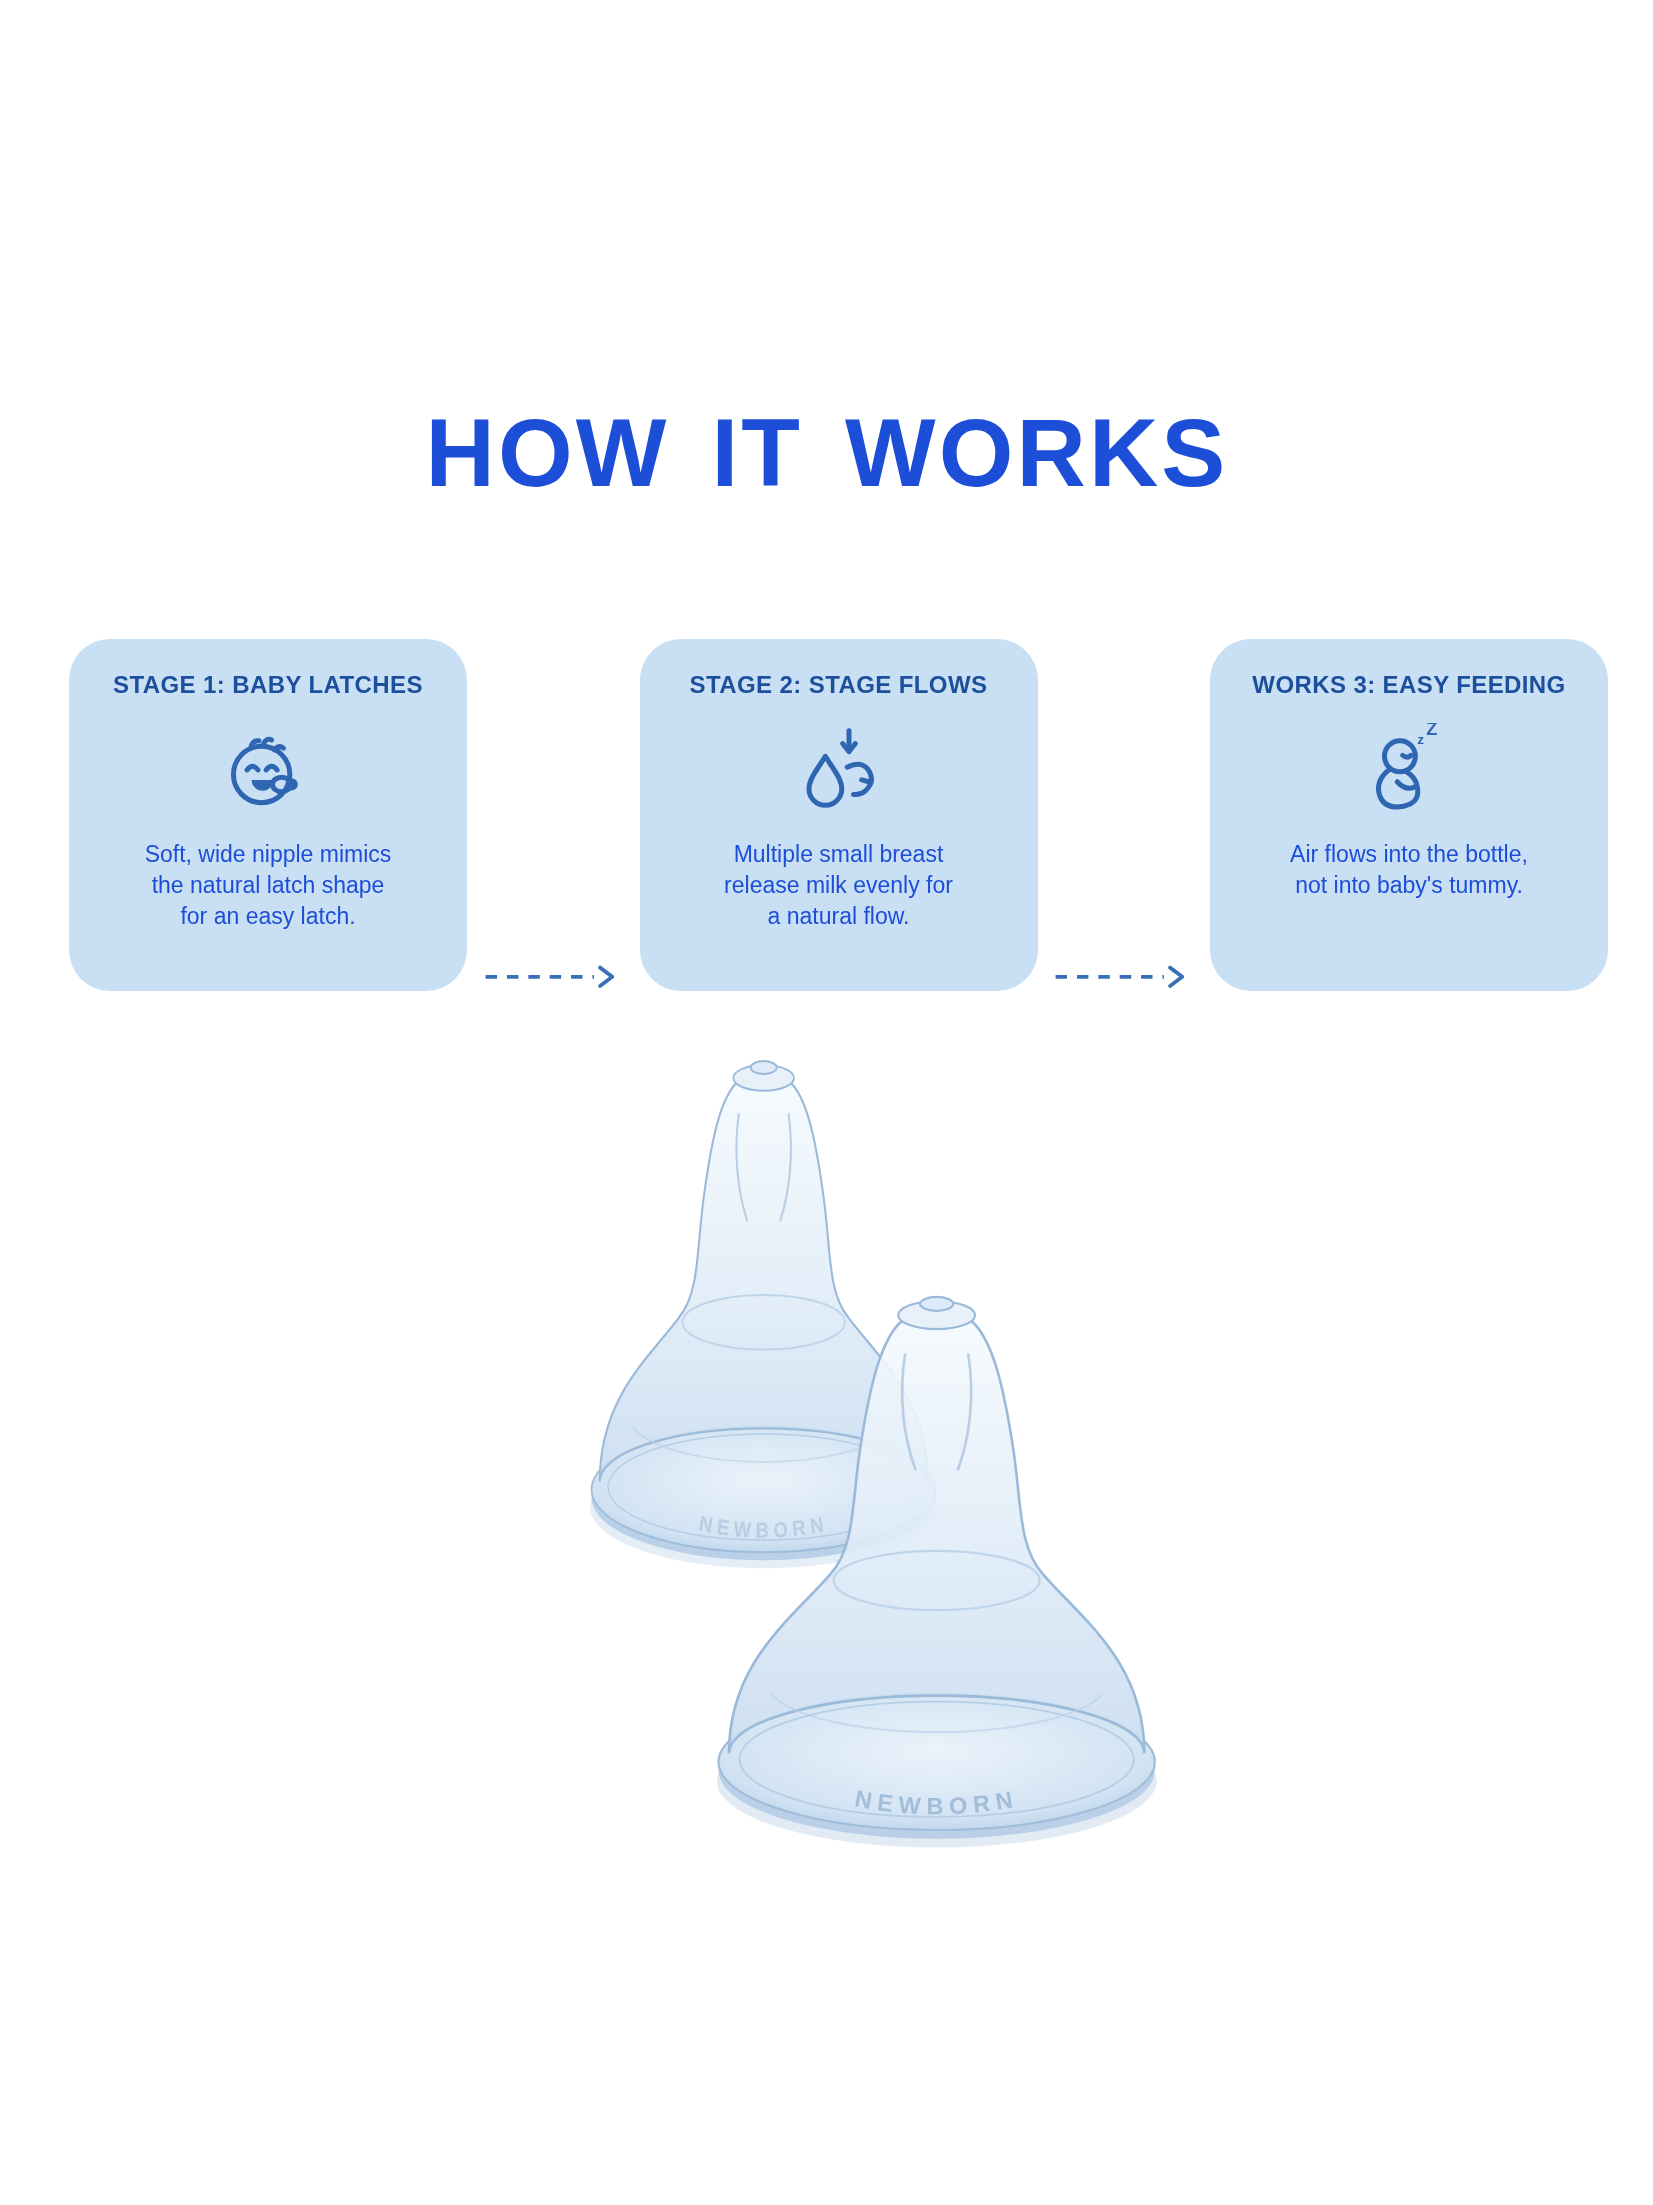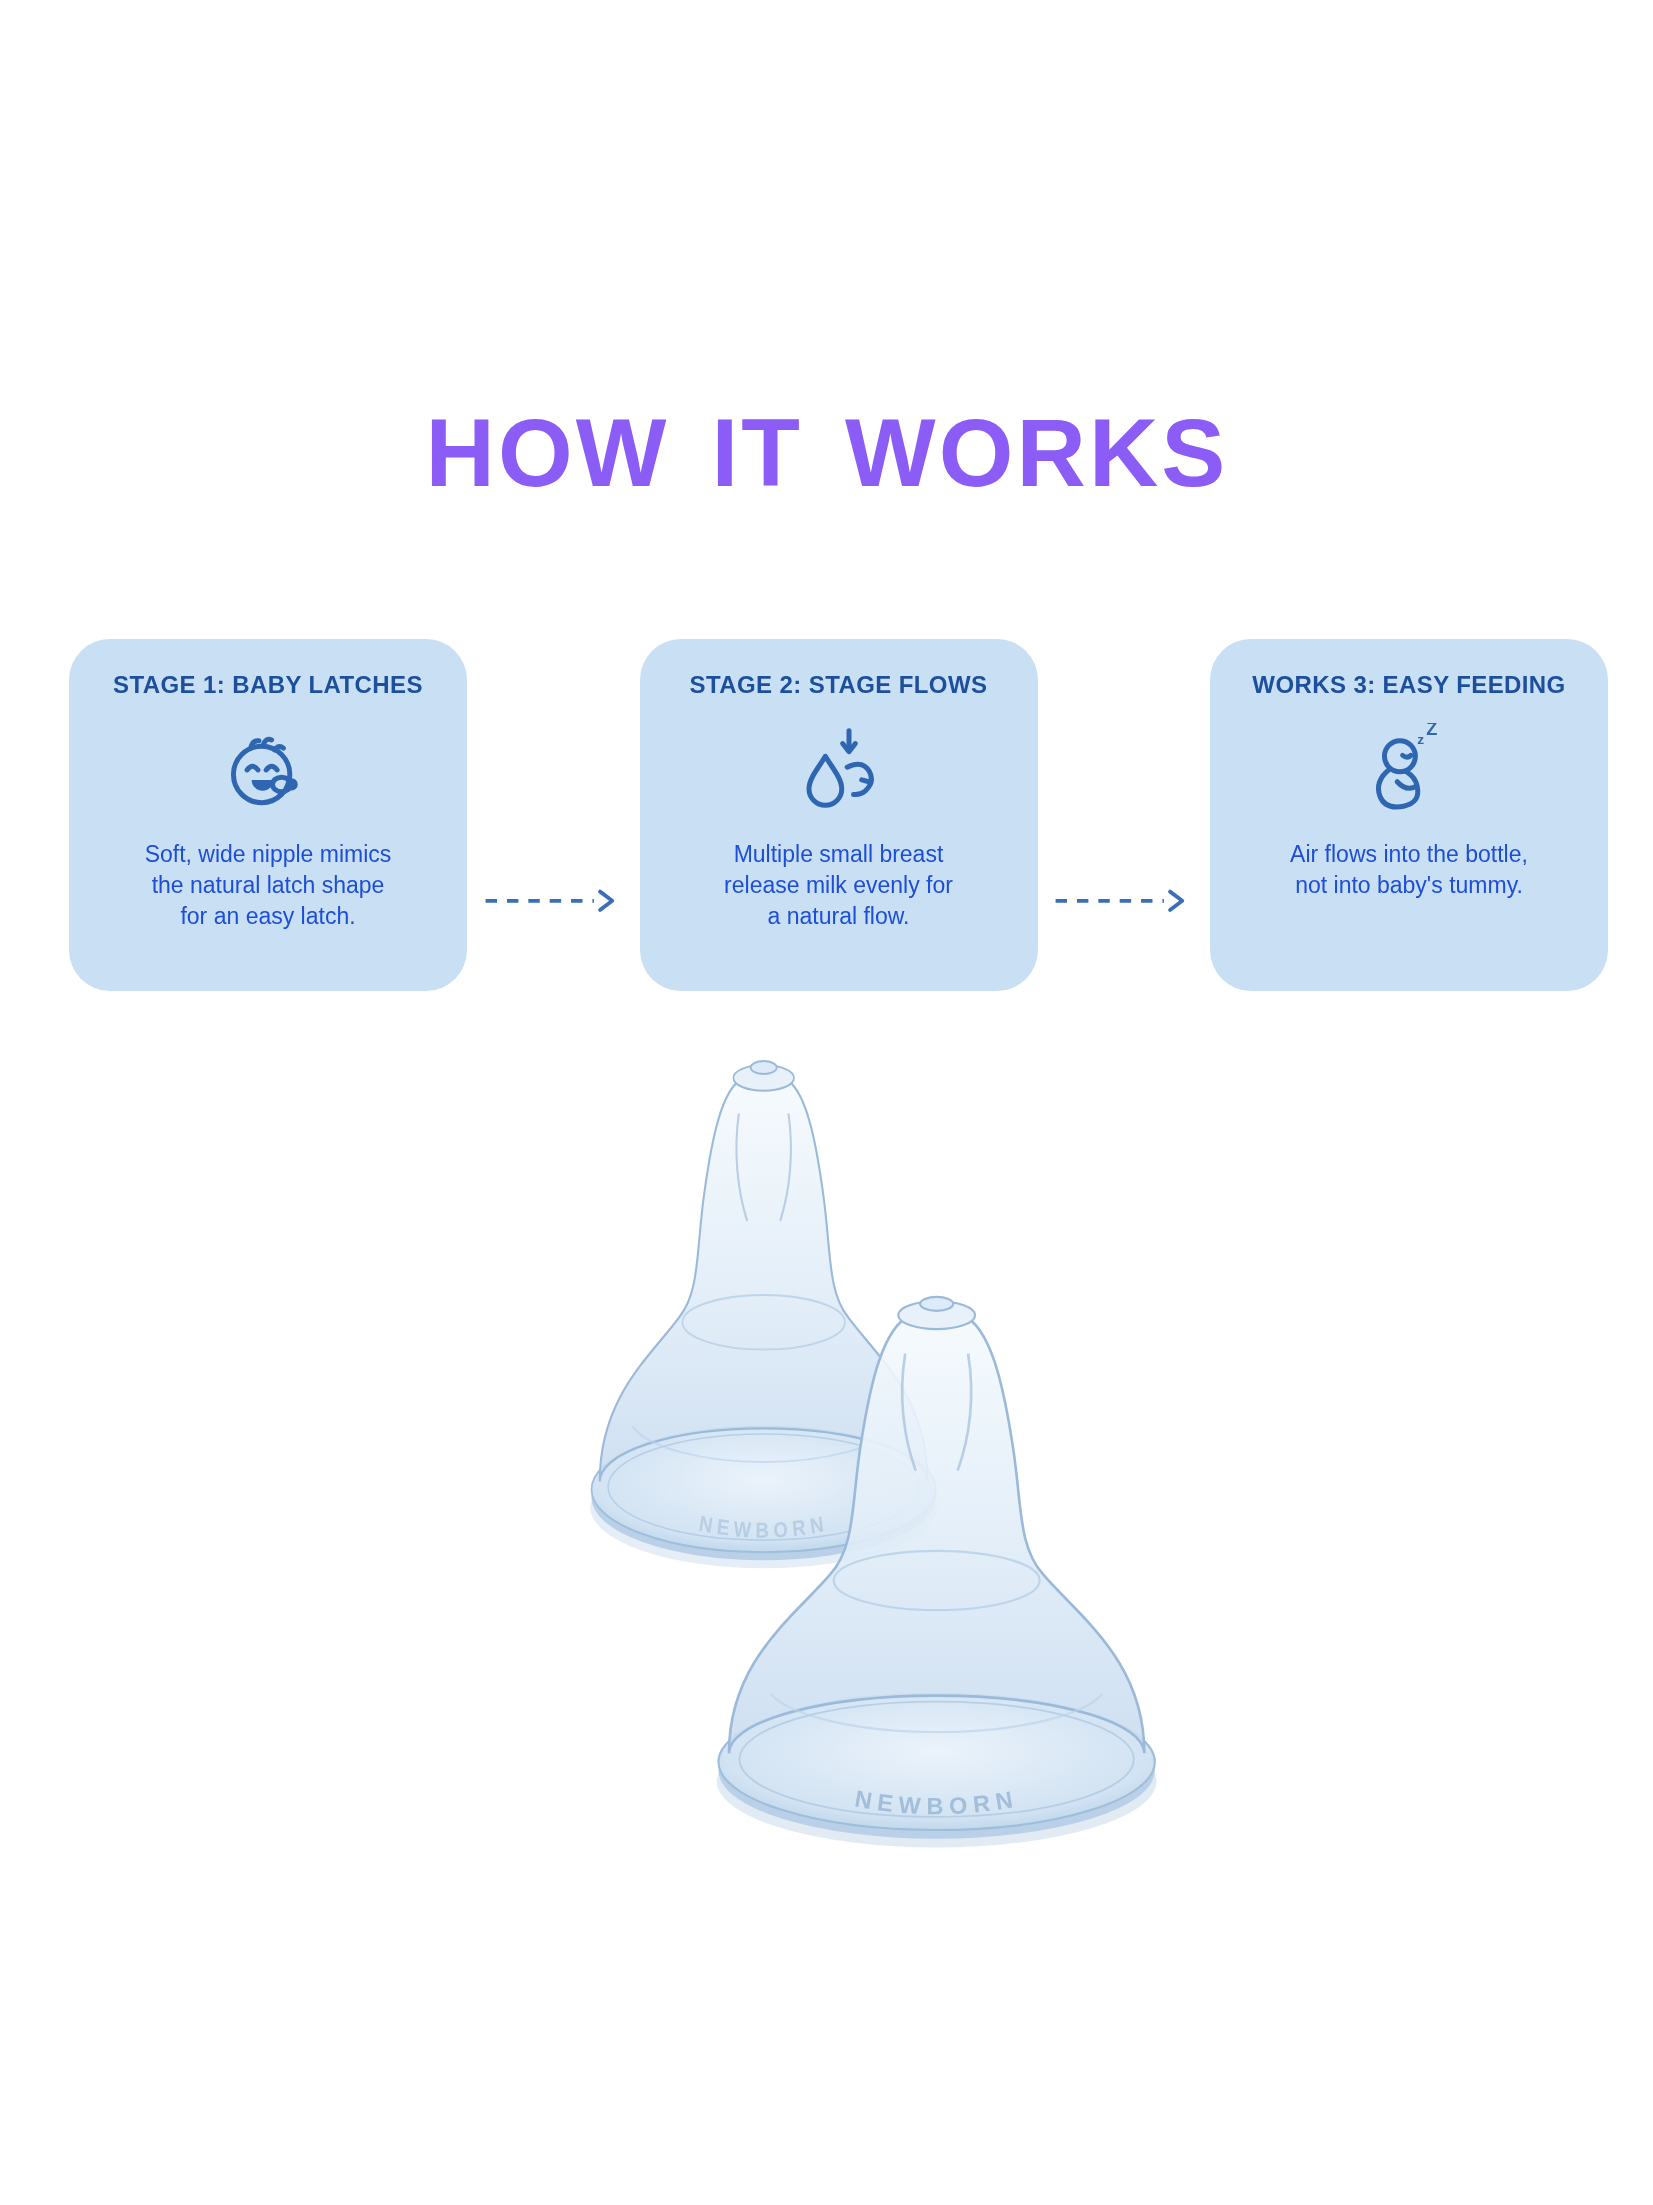--- a/index.html
+++ b/index.html
@@ -15,30 +15,30 @@
   .page-title {
     position: absolute;
     top: 398px;
     left: 0;
     width: 100%;
     text-align: center;
     font-size: 96px;
     font-weight: 800;
     letter-spacing: 3.1px;
     word-spacing: 12.3px;
-    color: #8b5cf6;
+    color: #1d4ed8;
   }
   .stages {
     position: absolute;
     top: 639px;
     left: 69px;
     right: 46px;
     display: flex;
     justify-content: space-between;
-    align-items: center;
+    align-items: flex-end;
   }
   .stage-card {
     width: 398px;
     height: 352px;
     background: #C9DFF4;
     border-radius: 41px;
     padding: 27.6px 21.4px 0 21.4px;
     text-align: center;
     flex: 0 0 auto;
   }

